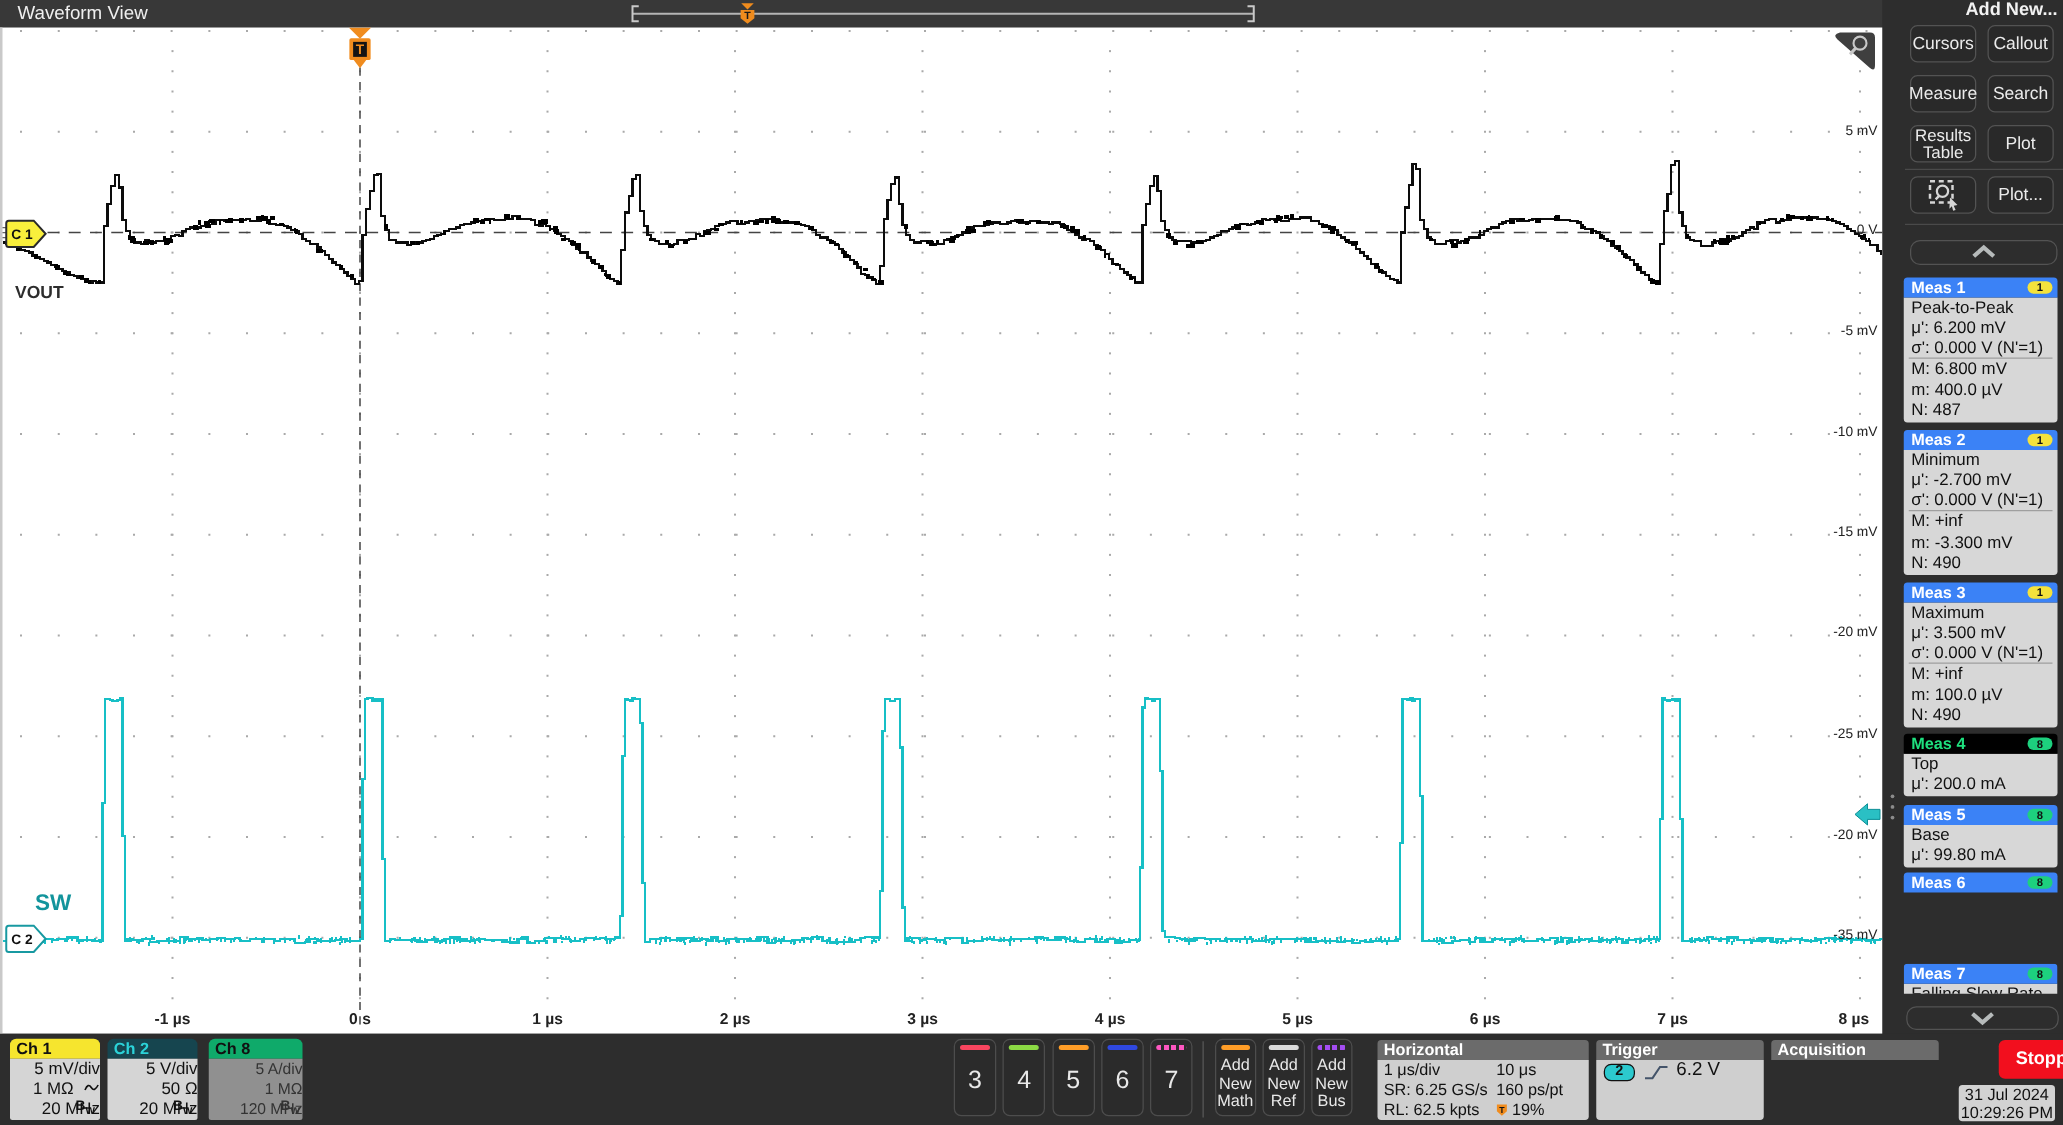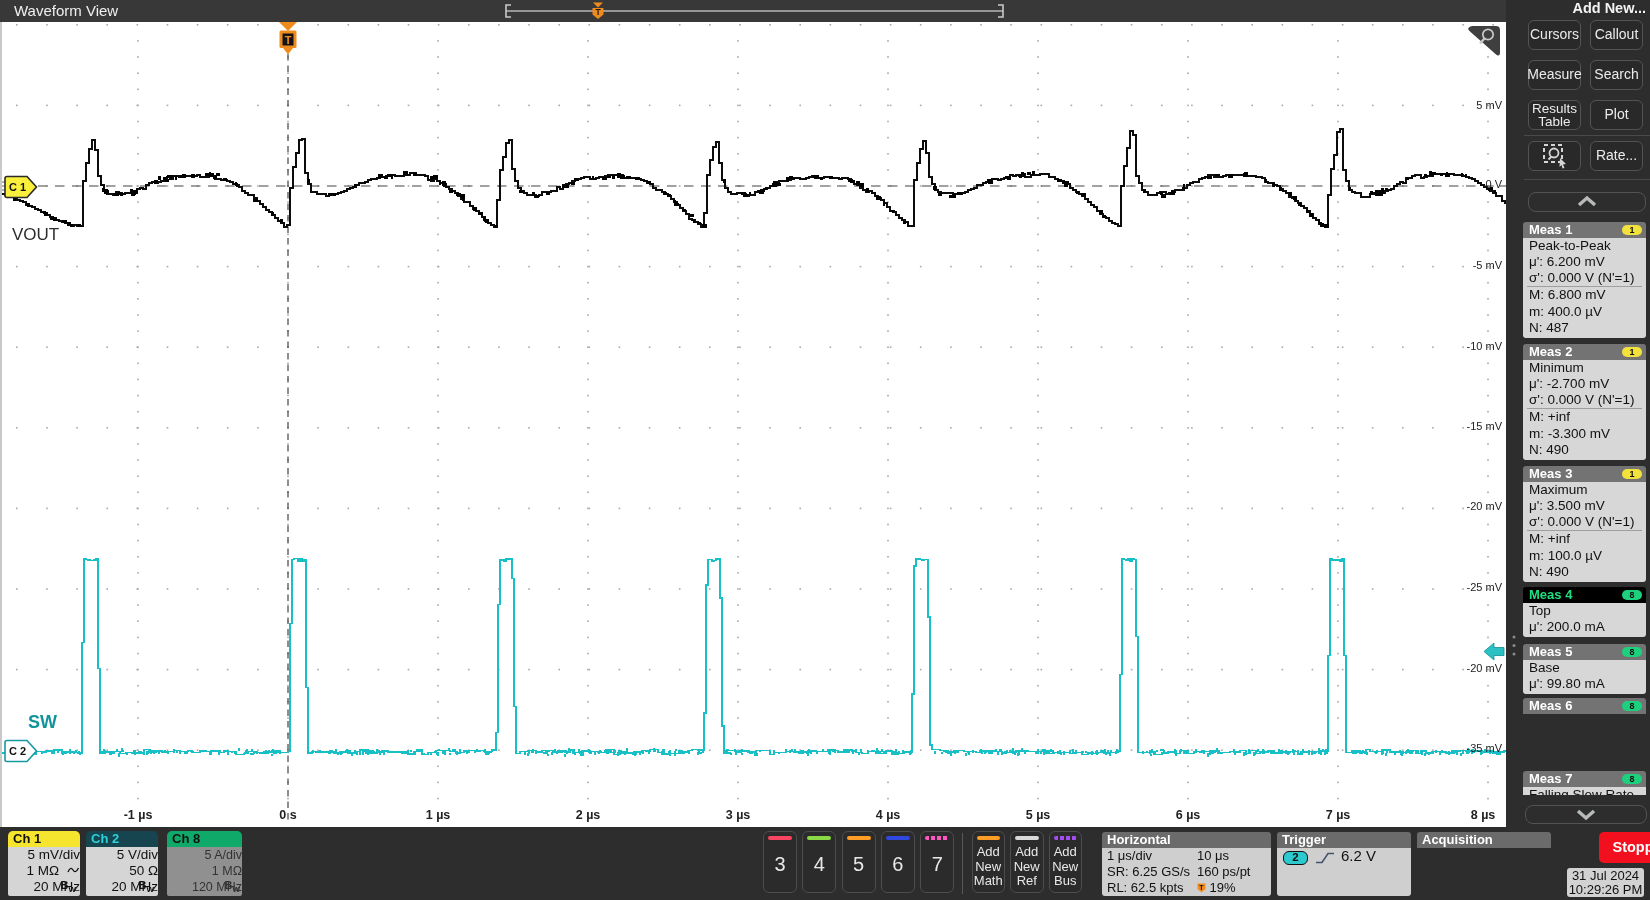--- a/index.html
+++ b/index.html
@@ -4,33 +4,33 @@
 html,body { width:1650px; height:900px; overflow:hidden; background:#2d2d2d;
   font-family:"Liberation Sans", sans-serif; -webkit-font-smoothing:antialiased; }
 #root { position:absolute; width:1650px; height:900px; }
 #titlebar { position:absolute; left:0; top:0; width:1506px; height:22px; background:#383838;
   color:#efefef; font-size:15px; line-height:21px; padding-left:14px; }
 #plot { position:absolute; left:0px; top:22px; width:1506px; height:805px; background:#fff; border-left:2px solid #c9c9c9; }
 #plot svg { position:absolute; left:0; top:0; }
 .tlab { position:absolute; width:60px; top:786px; text-align:center; font-size:12.5px;
   font-weight:bold; color:#222; }
 .vlab { position:absolute; right:4px; font-size:11px; font-weight:normal; color:#222; }
-#voutlab { position:absolute; left:10px; top:203px; font-size:17px; font-weight:normal; color:#2d2d2d; }
+#voutlab { position:absolute; left:10px; top:203px; font-size:14px; font-weight:bold; color:#2d2d2d; }
 #swlab { position:absolute; left:26px; top:690px; font-size:18px; font-weight:bold; color:#12949c; }
 #panel { position:absolute; left:1506px; top:0; width:144px; height:900px; background:#2d2d2d; }
 #panel .ttl { position:absolute; left:18px; top:0px; width:122px; text-align:right;
   font-size:14.5px; font-weight:bold; color:#f2f2f2; }
 .btn { position:absolute; width:53px; height:30px; background:#292929; border:1px solid #535353;
   border-radius:6px; color:#ebebeb; font-size:14px; display:flex; align-items:center;
   justify-content:center; text-align:center; line-height:13.5px; }
 .sep { position:absolute; left:18px; width:128px; height:1px; background:#4a4a4a; }
 .chev { position:absolute; left:22px; width:118px; height:20px; border:1px solid #535353;
   border-radius:8px; }
 .meas { position:absolute; left:17px; width:123px; }
-.mh { height:15.5px; background:#737373; border-radius:3px 3px 0 0; color:#fff;
+.mh { height:15.5px; background:#3b82f6; border-radius:3px 3px 0 0; color:#fff;
   font-size:13px; font-weight:bold; line-height:15px; padding-left:6px; position:relative; }
 .mh.sel { background:#000; color:#1ee07e; }
 .badge { position:absolute; right:4px; top:2.5px; width:20px; height:10.5px; border-radius:5.5px;
   background:#f4e23c; color:#111; font-size:9px; font-weight:bold; text-align:center;
   line-height:10.5px; }
 .badge.g { background:#1dd07e; }
 .mb { background:#d7d7d7; border-radius:0 0 3px 3px; font-size:13.5px; color:#111;
   padding:0 0 2px 6px; line-height:16.3px; }
 .msep { height:1px; background:#9f9f9f; margin:0 4px 0 -2px; }
 #bottom { position:absolute; left:0; top:827px; width:1650px; height:73px; background:#2d2d2d; }
@@ -1944,21 +1944,21 @@
     <div class="btn" style="left:84px; top:100px">Plot</div>
     <div class="sep" style="top:134.5px"></div>
     <div class="btn" style="left:22px; top:141px">
       <svg width="30" height="26" viewBox="0 0 30 26">
         <rect x="4" y="2" width="18" height="17" fill="none" stroke="#d5d5d5" stroke-width="2" stroke-dasharray="4 3"></rect>
         <circle cx="14" cy="10" r="4.5" fill="none" stroke="#d5d5d5" stroke-width="1.8"></circle>
         <line x1="11.5" y1="13.5" x2="8.5" y2="16.5" stroke="#d5d5d5" stroke-width="2"></line>
         <path d="M20 15 L26 21 L23 21.5 L24.5 25 L22.5 25.5 L21.5 22 L19.5 24 Z" fill="#d5d5d5"></path>
       </svg>
     </div>
-    <div class="btn" style="left:84px; top:141px">Rate...</div>
+    <div class="btn" style="left:84px; top:141px">Plot...</div>
     <div class="sep" style="top:179px"></div>
     <div class="chev" style="top:191.5px">
       <svg width="116" height="18">
         <path d="M50 12 L58 5 L66 12" fill="none" stroke="#b6baba" stroke-width="3.4"></path>
       </svg>
     </div>
     <div class="meas" style="top:222px;">
         <div class="mh">Meas 1<span class="badge">1</span></div>
         <div class="mb">
           <div>Peak-to-Peak</div>

